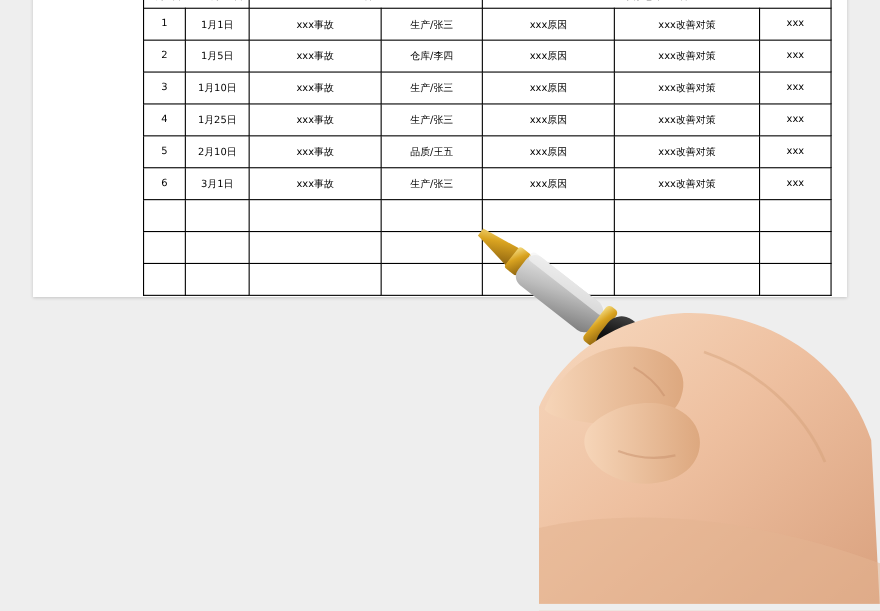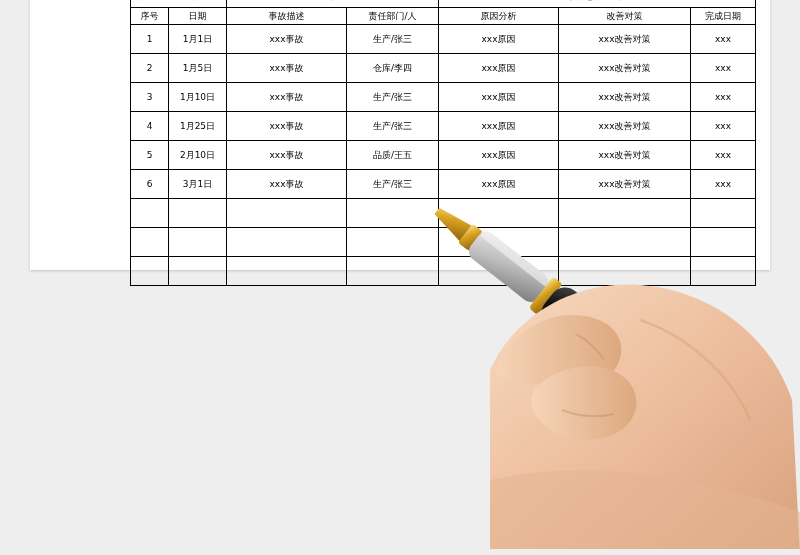--- a/index.html
+++ b/index.html
@@ -124,29 +124,20 @@
             <span>2月3日 ~~ 2月28日</span>
           </td>
           <td colspan="2">
             <span>4件</span>
           </td>
           <td colspan="3">
             <span>事故总数：6件</span>
           </td>
         </tr>
 
-        <tr class="header-row">
-          <td>序号</td>
-          <td>日期</td>
-          <td>事故描述</td>
-          <td>责任部门/人</td>
-          <td>原因分析</td>
-          <td>改善对策</td>
-          <td>完成日期</td>
-        </tr>
 
         <tr>
           <td>1</td>
           <td>1月1日</td>
           <td>xxx事故</td>
           <td>生产/张三</td>
           <td>xxx原因</td>
           <td>xxx改善对策</td>
           <td>xxx</td>
         </tr>

